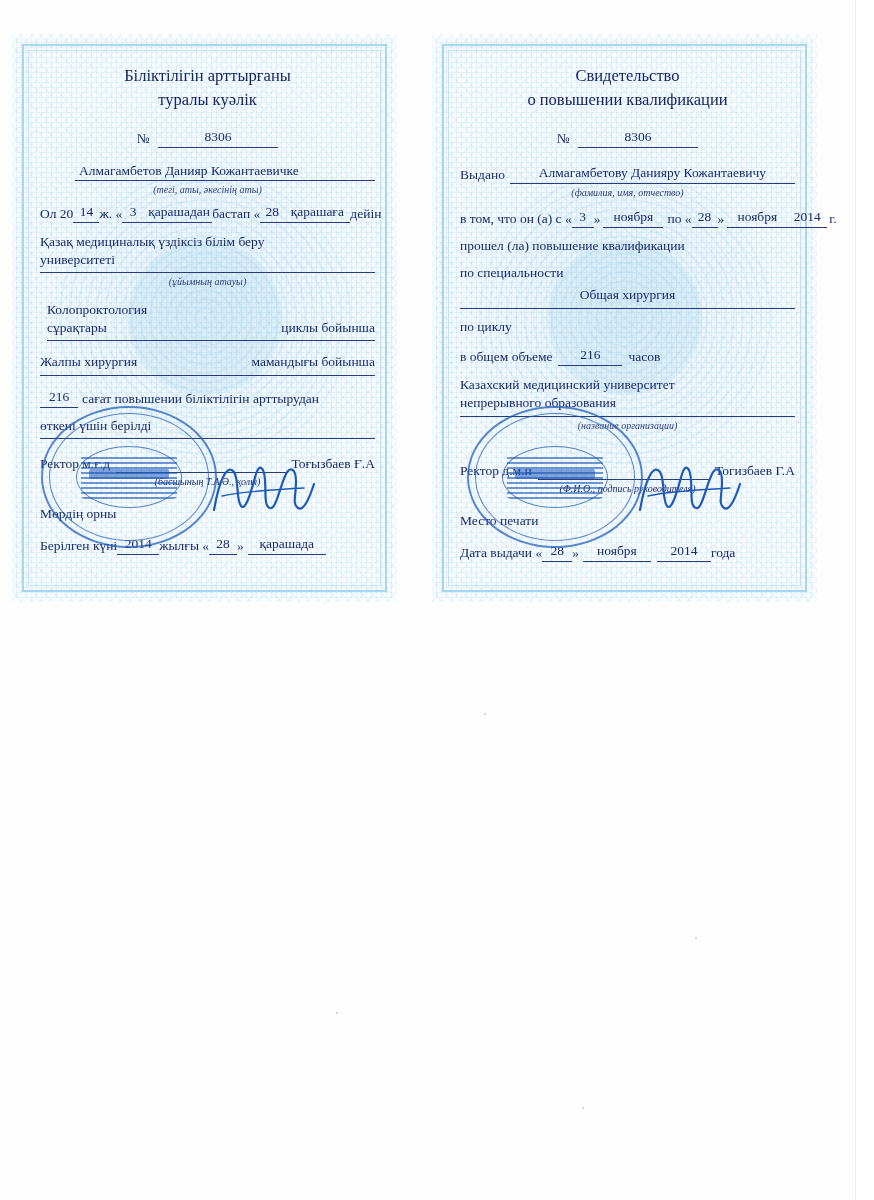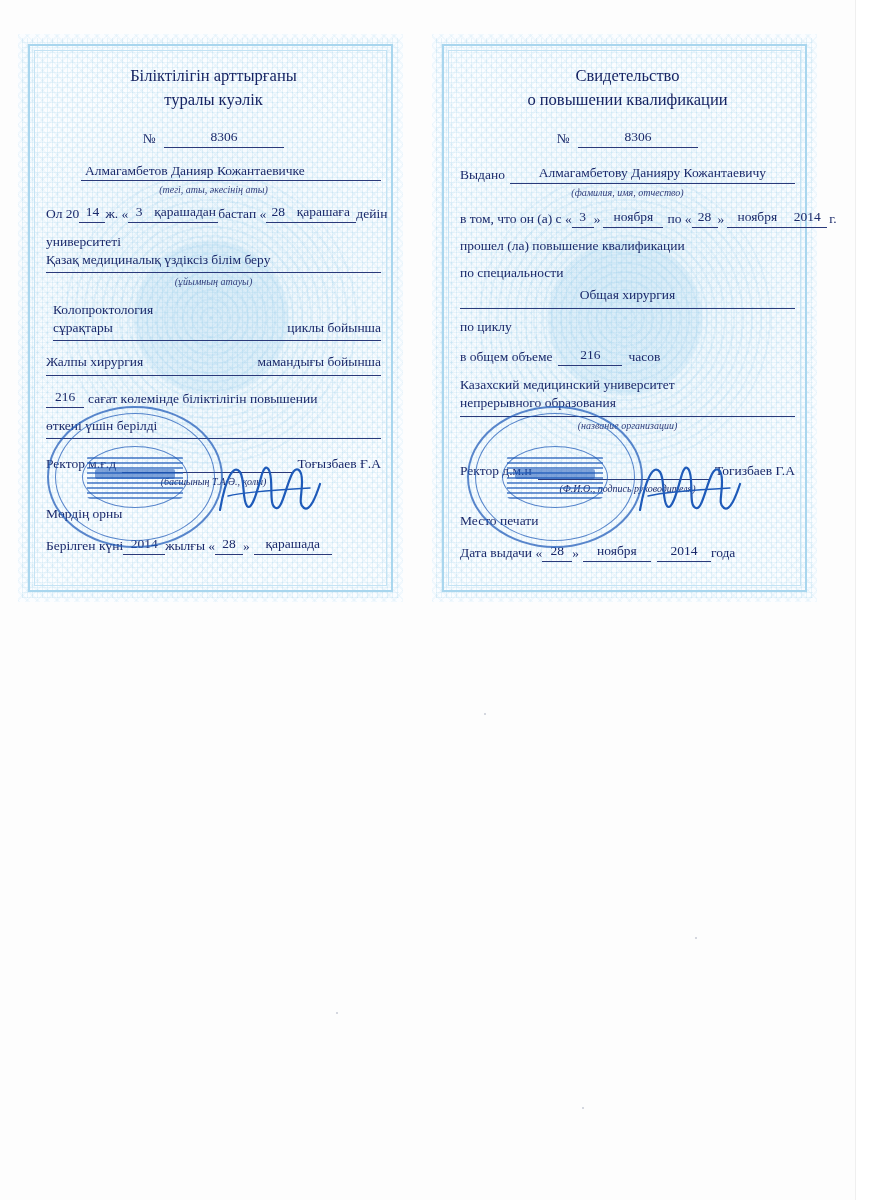--- a/index.html
+++ b/index.html
@@ -37,21 +37,21 @@
     top: 34px;
     width: 385px;
     height: 568px;
     background:
       radial-gradient(circle at 50% 46%, rgba(150,200,230,.20) 0%, rgba(150,200,230,.06) 38%, rgba(255,255,255,0) 62%),
       repeating-linear-gradient(135deg, rgba(150,205,235,.10) 0 2px, rgba(255,255,255,0) 2px 7px),
       repeating-linear-gradient(45deg, rgba(150,205,235,.10) 0 2px, rgba(255,255,255,0) 2px 7px),
       #fbfdff;
     box-sizing: border-box;
   }
-  .cert.left  { left: 18px; }
+  .cert.left  { left: 12px; }
   .cert.right { left: 432px; }
 
   .cert-border-outer {
     position: absolute;
     left: 10px; top: 10px; right: 10px; bottom: 10px;
     border: 2px solid #a9d6ee;
     box-sizing: border-box;
   }
   .cert-border-inner {
     position: absolute;
@@ -280,22 +280,22 @@
         <span>ж. «</span>
         <span class="ul-text" style="min-width:14px;">3</span>
         <span class="ul-text" style="min-width:60px;">қарашадан</span>
         <span>бастап «</span>
         <span class="ul-text" style="min-width:16px;">28</span>
         <span class="ul-text" style="min-width:58px;">қарашаға</span>
         <span>дейін</span>
       </div>
 
       <div class="line-block" style="margin-top:10px;">
+        <span class="txt">Қазақ медициналық үздіксіз білім беру</span>
         <span class="txt">университеті</span>
-        <span class="txt">Қазақ медициналық үздіксіз білім беру</span>
         <span class="rule"></span>
         <div class="caption">(ұйымның атауы)</div>
       </div>
 
       <div style="margin-top:12px;margin-left:7px;">
         <div>Колопроктология</div>
         <div style="display:flex; justify-content:space-between; align-items:flex-end;text-align:right;">
           <span>сұрақтары</span>
           <span>циклы бойынша</span>
         </div>
@@ -305,21 +305,21 @@
       <div style="margin-top:12px;">
         <div style="display:flex; justify-content:space-between; align-items:flex-end;">
           <span>Жалпы хирургия</span>
           <span>мамандығы бойынша</span>
         </div>
         <span class="rule" style="display:block;border-bottom:1px solid #2a3a7a;height:2px;margin-top:1px;"></span>
       </div>
 
       <div class="row" style="margin-top:12px;">
         <span class="ul-text" style="min-width:30px;">216</span>
-        <span style="margin-left:4px;">сағат көлемінде біліктілігін повышении</span>
+        <span style="margin-left:4px;">сағат повышении біліктілігін арттырудан</span>
       </div>
 
       <div style="margin-top:9px;">
         <span>өткені үшін берілді</span>
         <span class="rule" style="display:block;border-bottom:1px solid #2a3a7a;height:2px;margin-top:1px;"></span>
       </div>
 
       <div class="sig-row">
         <span class="left-lbl">Ректор м.ғ.д</span>
         <span class="mid"></span>

